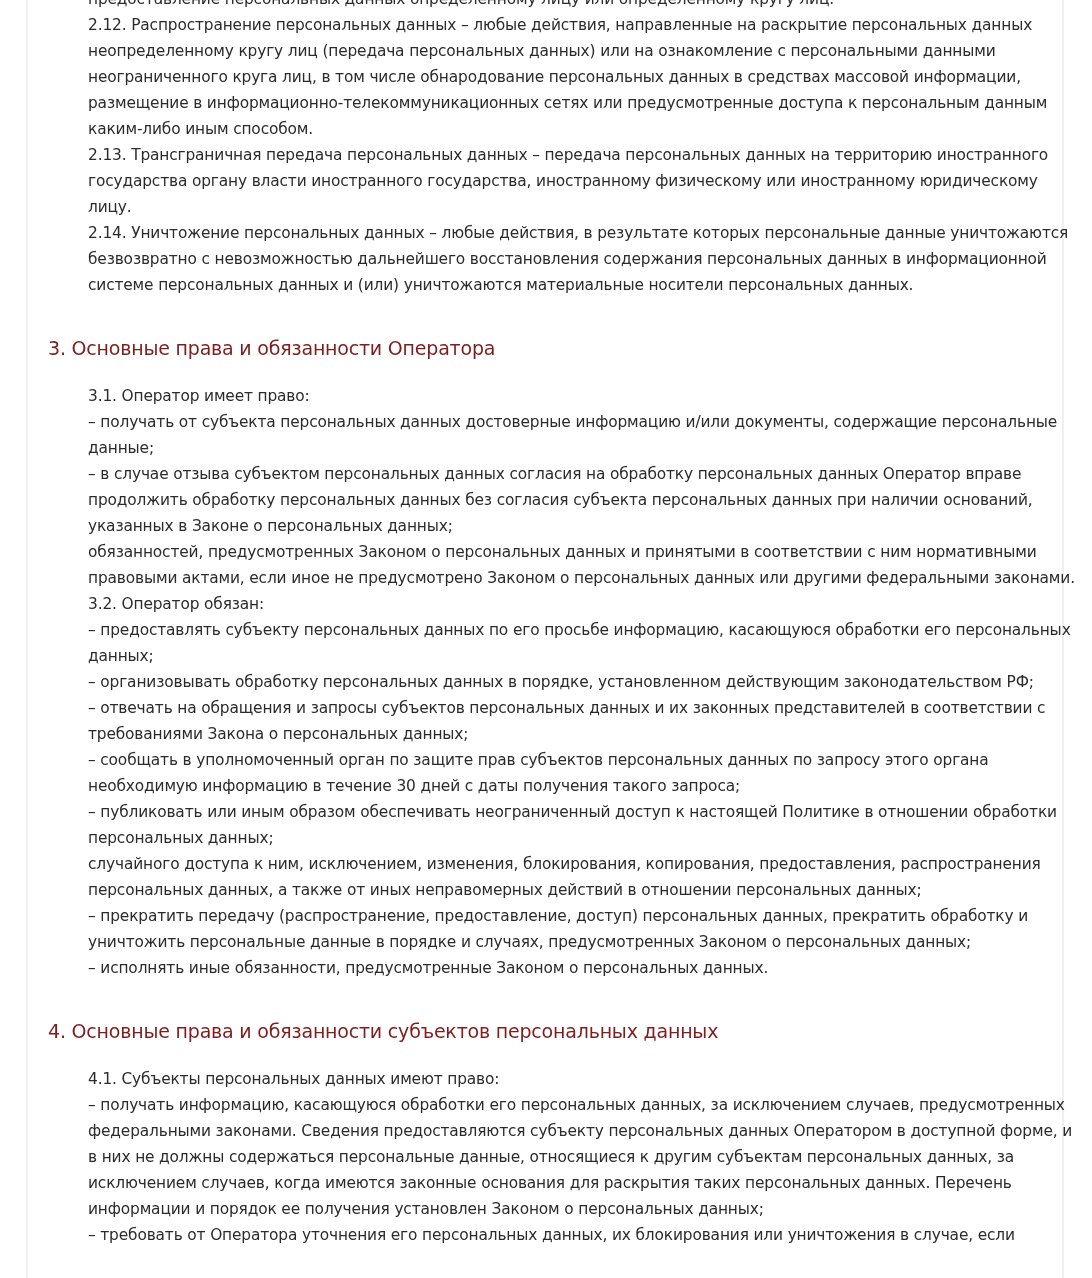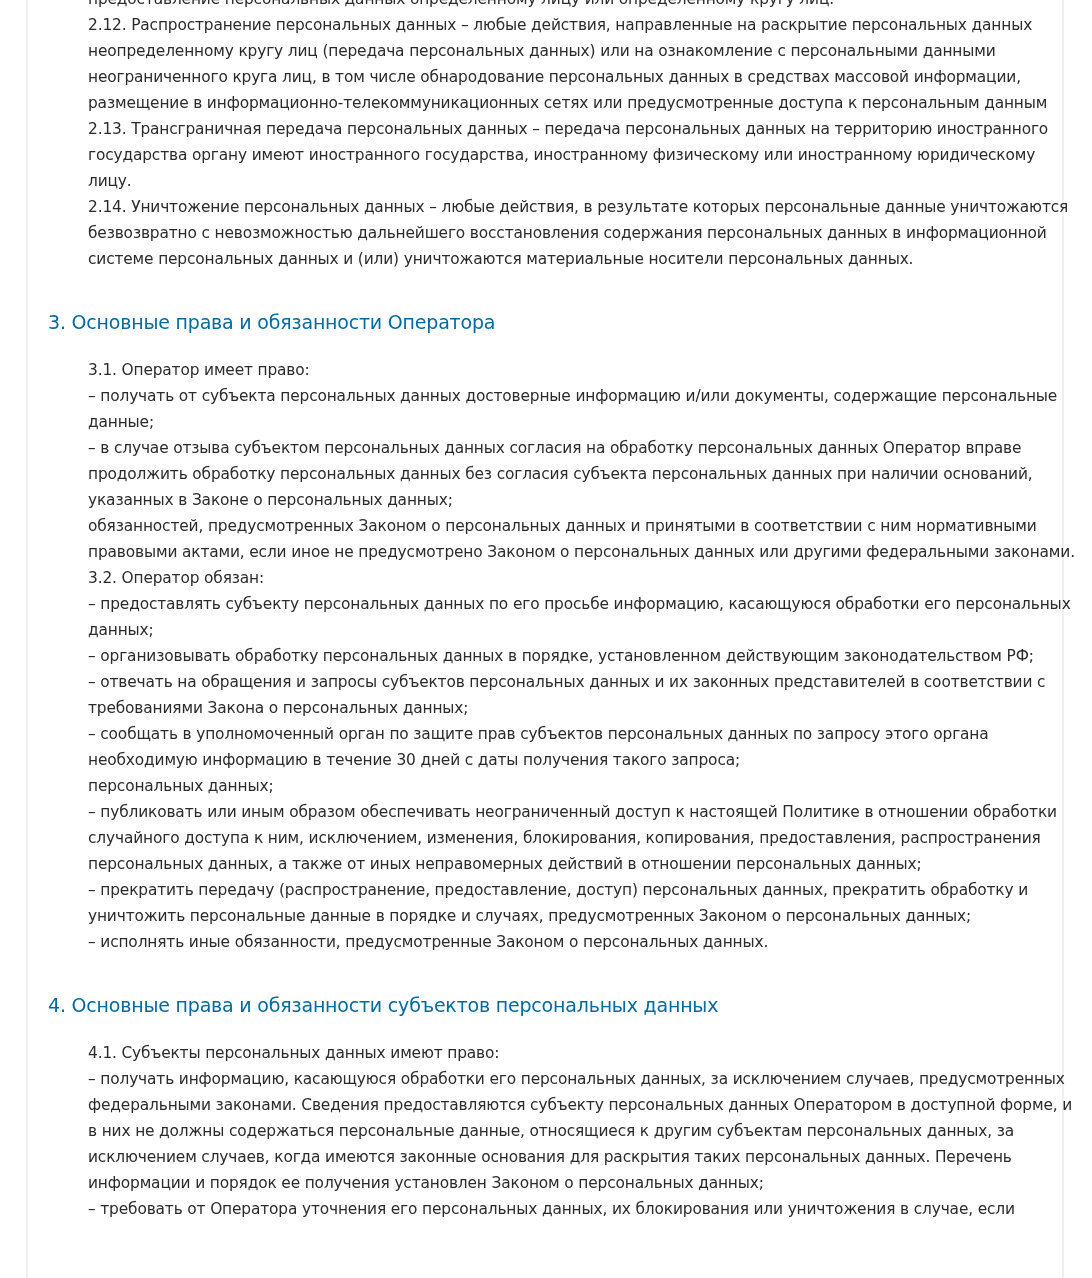--- a/index.html
+++ b/index.html
@@ -40,43 +40,44 @@
     }
     .line {
       display: block;
       white-space: nowrap;
     }
     .section-title {
       margin: 0;
       font-size: 19px;
       line-height: 26px;
       font-weight: normal;
-      color: #0369a1;
+      color: #7f1d1d;
       white-space: nowrap;
       letter-spacing: -0.2px;
     }
     .gap-after-para { height: 37px; }
     .gap-after-title { height: 22px; }
   </style>
 </head>
 <body>
 
 <div class="page">
   <div class="content">
 
     <div class="para">
       <span class="line">предоставление персональных данных определенному лицу или определенному кругу лиц.</span>
 
       <span class="line">2.12. Распространение персональных данных – любые действия, направленные на раскрытие персональных данных</span>
       <span class="line">неопределенному кругу лиц (передача персональных данных) или на ознакомление с персональными данными</span>
       <span class="line">неограниченного круга лиц, в том числе обнародование персональных данных в средствах массовой информации,</span>
       <span class="line">размещение в информационно-телекоммуникационных сетях или предусмотренные доступа к персональным данным</span>
+      <span class="line">каким-либо иным способом.</span>
 
       <span class="line">2.13. Трансграничная передача персональных данных – передача персональных данных на территорию иностранного</span>
-      <span class="line">государства органу имеют иностранного государства, иностранному физическому или иностранному юридическому</span>
+      <span class="line">государства органу власти иностранного государства, иностранному физическому или иностранному юридическому</span>
       <span class="line">лицу.</span>
 
       <span class="line">2.14. Уничтожение персональных данных – любые действия, в результате которых персональные данные уничтожаются</span>
       <span class="line">безвозвратно с невозможностью дальнейшего восстановления содержания персональных данных в информационной</span>
       <span class="line">системе персональных данных и (или) уничтожаются материальные носители персональных данных.</span>
     </div>
 
     <div class="gap-after-para"></div>
 
     <h2 class="section-title">3. Основные права и обязанности Оператора</h2>
@@ -92,22 +93,22 @@
       <span class="line">обязанностей, предусмотренных Законом о персональных данных и принятыми в соответствии с ним нормативными</span>
       <span class="line">правовыми актами, если иное не предусмотрено Законом о персональных данных или другими федеральными законами.</span>
       <span class="line">3.2. Оператор обязан:</span>
       <span class="line">– предоставлять субъекту персональных данных по его просьбе информацию, касающуюся обработки его персональных</span>
       <span class="line">данных;</span>
       <span class="line">– организовывать обработку персональных данных в порядке, установленном действующим законодательством РФ;</span>
       <span class="line">– отвечать на обращения и запросы субъектов персональных данных и их законных представителей в соответствии с</span>
       <span class="line">требованиями Закона о персональных данных;</span>
       <span class="line">– сообщать в уполномоченный орган по защите прав субъектов персональных данных по запросу этого органа</span>
       <span class="line">необходимую информацию в течение 30 дней с даты получения такого запроса;</span>
+      <span class="line">– публиковать или иным образом обеспечивать неограниченный доступ к настоящей Политике в отношении обработки</span>
       <span class="line">персональных данных;</span>
-      <span class="line">– публиковать или иным образом обеспечивать неограниченный доступ к настоящей Политике в отношении обработки</span>
       <span class="line">случайного доступа к ним, исключением, изменения, блокирования, копирования, предоставления, распространения</span>
       <span class="line">персональных данных, а также от иных неправомерных действий в отношении персональных данных;</span>
       <span class="line">– прекратить передачу (распространение, предоставление, доступ) персональных данных, прекратить обработку и</span>
       <span class="line">уничтожить персональные данные в порядке и случаях, предусмотренных Законом о персональных данных;</span>
       <span class="line">– исполнять иные обязанности, предусмотренные Законом о персональных данных.</span>
     </div>
 
     <div class="gap-after-para"></div>
 
     <h2 class="section-title">4. Основные права и обязанности субъектов персональных данных</h2>

